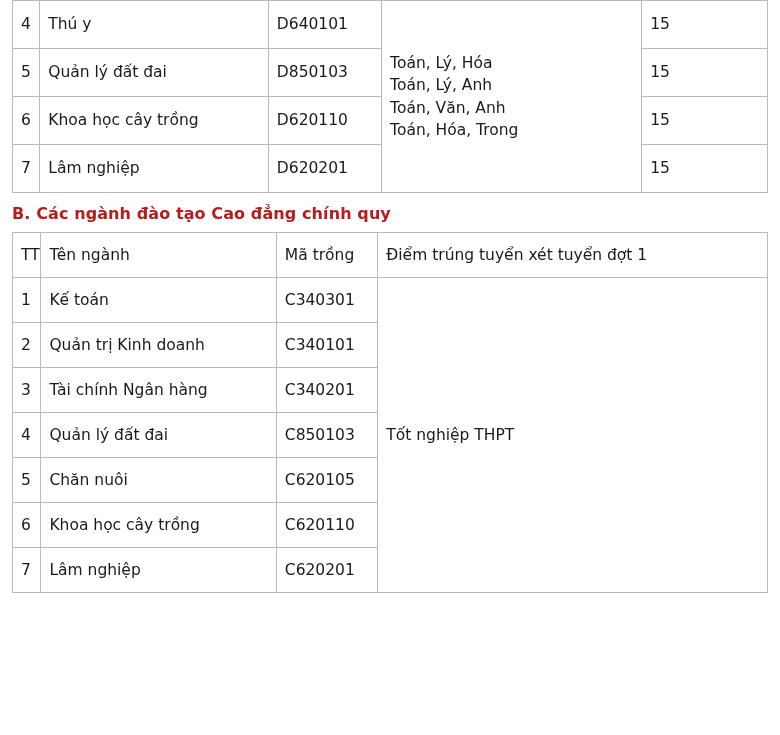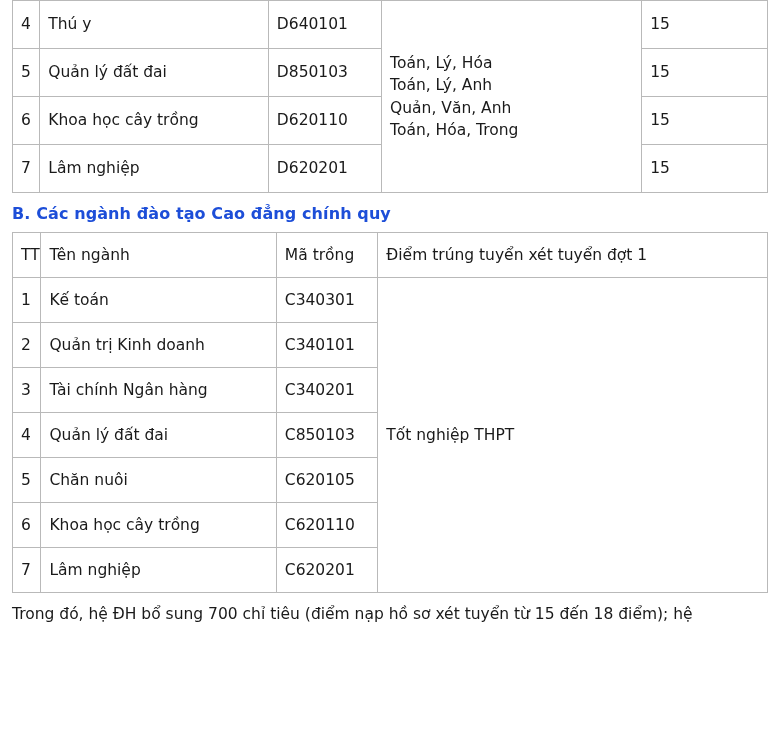--- a/index.html
+++ b/index.html
@@ -52,21 +52,21 @@
     line-height: 1.75;
     padding-left: 10px;
     margin-top: 47px;
   }
   .subj-cell div { white-space: nowrap; }
 
   .section-title {
     font-size: 16px;
     font-weight: bold;
     margin: 11px 0 9px 0;
-    color: #1d4ed8;
+    color: #b91c1c;
     letter-spacing: 0.1px;
   }
 
   
   #table-b tr { height: 45px; }
   .b-col-tt   { width: 28px; text-align: left; }
   .b-col-name { width: 232px; }
   .b-col-code { width: 100px; }
   .b-col-res  { width: 384px; vertical-align: middle; }
 
@@ -93,21 +93,21 @@
         <col class="col-score">
     </colgroup>
     <tbody>
       <tr>
         <td>4</td>
         <td>Thú y</td>
         <td>D640101</td>
         <td class="subj-cell" rowspan="4">
           <div>Toán, Lý, Hóa</div>
           <div>Toán, Lý, Anh</div>
-          <div>Quản, Văn, Anh</div>
+          <div>Toán, Văn, Anh</div>
           <div>Toán, Hóa, Trong</div>
         </td>
         <td>15</td>
       </tr>
       <tr>
         <td>5</td>
         <td>Quản lý đất đai</td>
         <td>D850103</td>
         <td>15</td>
       </tr>
@@ -175,16 +175,15 @@
       </tr>
       <tr>
         <td>7</td>
         <td>Lâm nghiệp</td>
         <td>C620201</td>
       </tr>
     </tbody>
   </table>
 
   <div class="para">
-    <p>Trong đó, hệ ĐH bổ sung 700 chỉ tiêu (điểm nạp hồ sơ xét tuyển từ 15 đến 18 điểm); hệ</p>
   </div>
 
 </div>
 
 </body></html>

